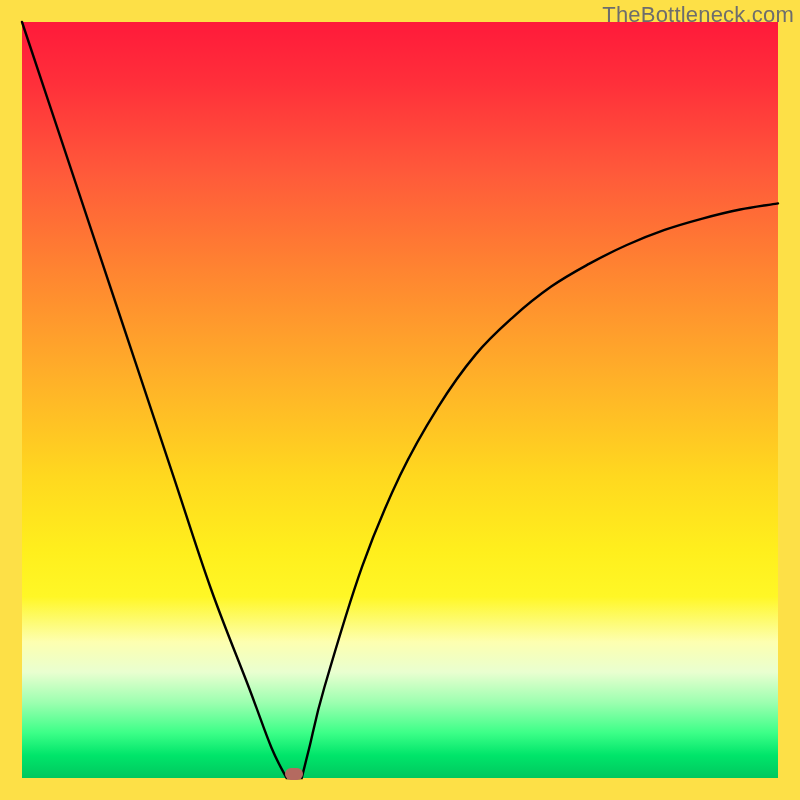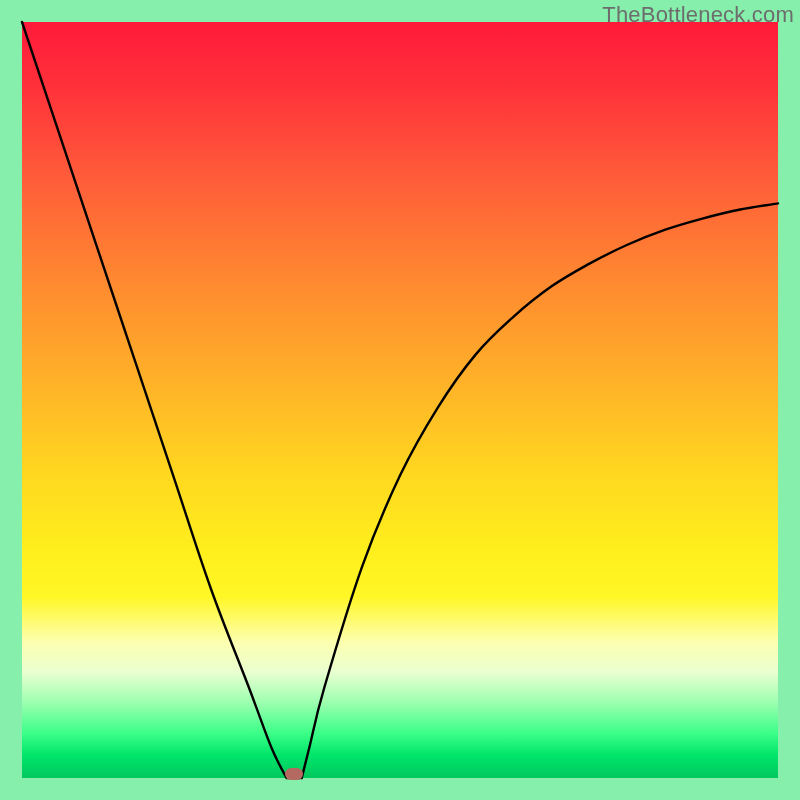--- a/index.html
+++ b/index.html
@@ -8,21 +8,21 @@
     width: 800px;
     height: 800px;
     background: #000;
     position: relative;
     font-family: Arial, Helvetica, sans-serif;
     overflow: hidden;
   }
   .frame {
     position: absolute;
     inset: 0;
-    background: #86efac;
+    background: #fde047;
   }
   .plot {
     position: absolute;
     left: 22px;
     top: 22px;
     width: 756px;
     height: 756px;
     background: linear-gradient(to bottom,
       #ff1a3a 0%,
       #ff2f3a 8%,

